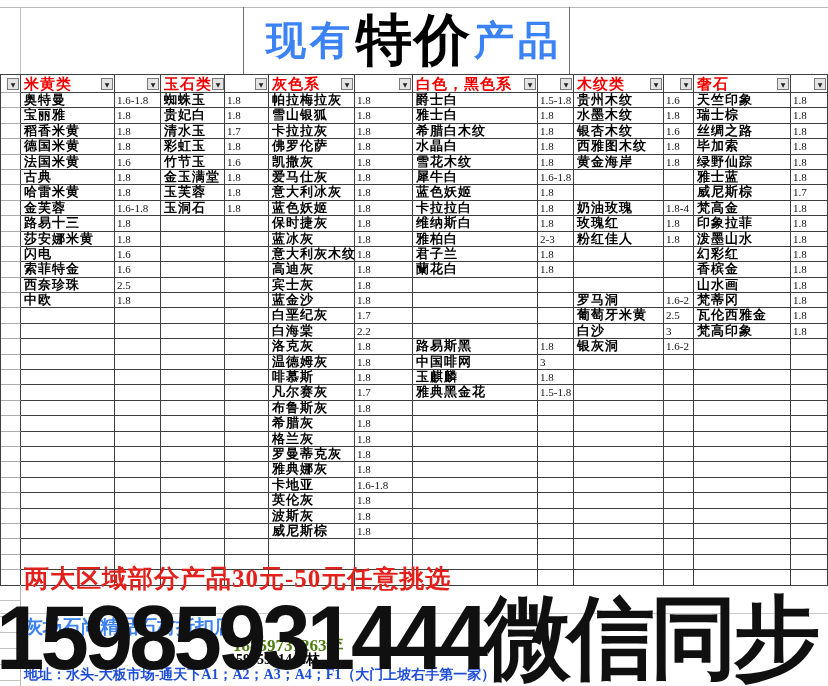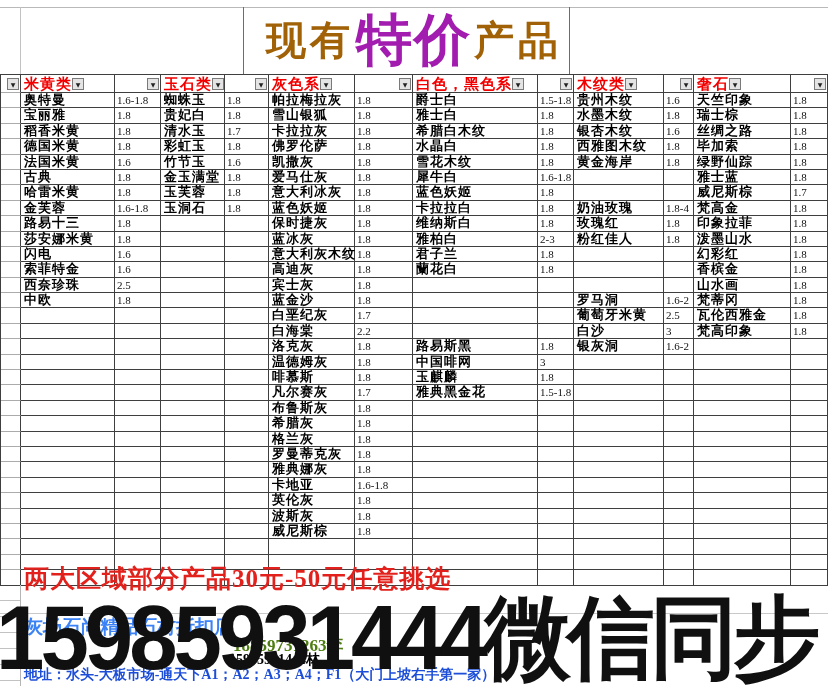--- a/index.html
+++ b/index.html
@@ -2,36 +2,36 @@
 <html><head>
 <meta charset="utf-8">
 <style>
   html,body{margin:0;padding:0;background:#fff;}
   #screen{position:relative;width:828px;height:686px;background:#fff;overflow:hidden;
           font-family:"Liberation Serif","DejaVu Serif",serif;}
 
   
   .title-row{position:absolute;top:0;left:0;width:828px;height:72px;
              display:flex;justify-content:center;align-items:flex-end;padding-bottom:4px;box-sizing:border-box;}
-  .title-black{font-family:"Liberation Sans","DejaVu Sans",sans-serif;font-weight:bold;font-size:40px;color:#a16207;letter-spacing:4px;}
-  .title-red{font-family:"Liberation Sans","DejaVu Sans",sans-serif;font-weight:bold;font-size:56px;color:#a21caf;letter-spacing:2px;line-height:1;margin:0 2px;}
+  .title-black{font-family:"Liberation Sans","DejaVu Sans",sans-serif;font-weight:bold;font-size:40px;color:#3b82f6;letter-spacing:4px;}
+  .title-red{font-family:"Liberation Sans","DejaVu Sans",sans-serif;font-weight:bold;font-size:56px;color:#000000;letter-spacing:2px;line-height:1;margin:0 2px;}
   .topline{position:absolute;top:7px;left:0;width:828px;border-top:1px solid #b9b9b9;}
   .titlebox{position:absolute;top:7px;left:243px;width:325px;height:67px;
             border-left:1px solid #6d6d6d;border-right:1px solid #6d6d6d;}
   .vline20{position:absolute;top:7px;left:20px;width:0;height:67px;border-left:1px solid #c2c2c2;}
 
   
   .sheet{position:absolute;top:74px;left:0;display:grid;
          grid-template-columns:20px 94px 46px 64px 44px 86px 58px 125px 36px 90px 30px 97px 37px;
          grid-template-rows:18px repeat(32,15.4px);
          border-top:1px solid #3f3f3f;border-left:1px solid #3f3f3f;background:#fff;}
   .cell{box-sizing:border-box;border-right:1px solid #3f3f3f;border-bottom:1px solid #3f3f3f;
         background:#fff;white-space:nowrap;overflow:visible;}
   .cell.a{border-bottom-color:#ababab;}
-  .cell.hdr{display:flex;align-items:center;justify-content:flex-start;padding:0 1px 0 3px;}
+  .cell.hdr{display:flex;align-items:center;justify-content:space-between;padding:0 1px 0 3px;}
   .cell.hdr.price,.cell.hdr.a{justify-content:flex-end;padding-left:1px;}
   .hdr-label{font-weight:bold;font-size:15px;line-height:16px;color:#f20000;letter-spacing:1px;}
   .filter-btn{flex:0 0 auto;width:12px;height:12px;background:#e4e4e4;border:1px solid #7a7a7a;
               font-family:"DejaVu Sans",sans-serif;font-size:6px;line-height:11px;text-align:center;color:#222;box-sizing:border-box;}
   .cell.name{font-weight:bold;font-size:13px;line-height:14px;padding-left:3px;color:#000;letter-spacing:1px;}
   .cell.price{font-size:11px;line-height:14px;padding-left:2px;color:#111;}
 
   
   .footer-topline{position:absolute;top:585px;left:0;width:828px;border-top:1px solid #3f3f3f;}
   .promo{position:absolute;top:562px;left:24px;font-weight:bold;font-size:25px;color:#e3211c;letter-spacing:1px;white-space:nowrap;}

